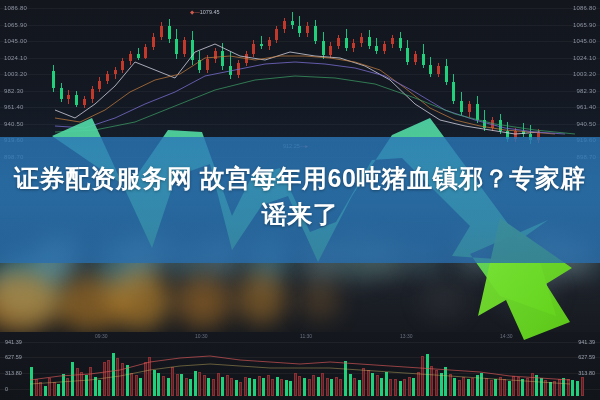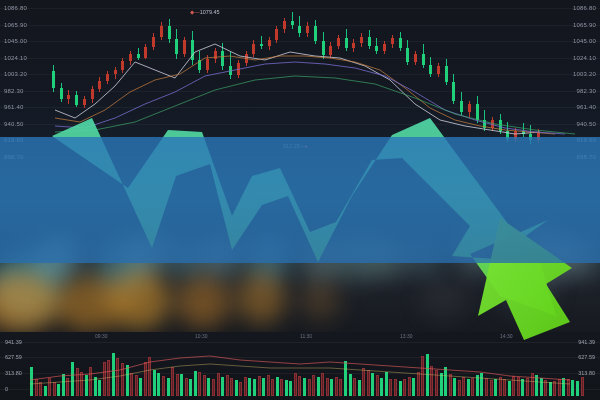--- a/index.html
+++ b/index.html
@@ -617,14 +617,15 @@
                L562,318 L452,262 L498,238 L452,136 L428,146 L388,222 L352,232 L318,156
                L286,160 L258,218 L222,124 L190,124 L152,196 L108,98 Z" fill="url(#gA)" opacity="0"></path>
     </g>
     <g opacity="0.95">
       <path d="M500,218 L572,268 L546,284 L570,322 L524,340 L506,300 L478,316 Z" fill="url(#gB)"></path>
     </g>
   </svg>
 
   <div class="banner"></div>
 
+  <div class="headline">证券配资服务网 故宫每年用60吨猪血镇邪？专家辟谣来了</div>
 
 </div>
 
 </body></html>

